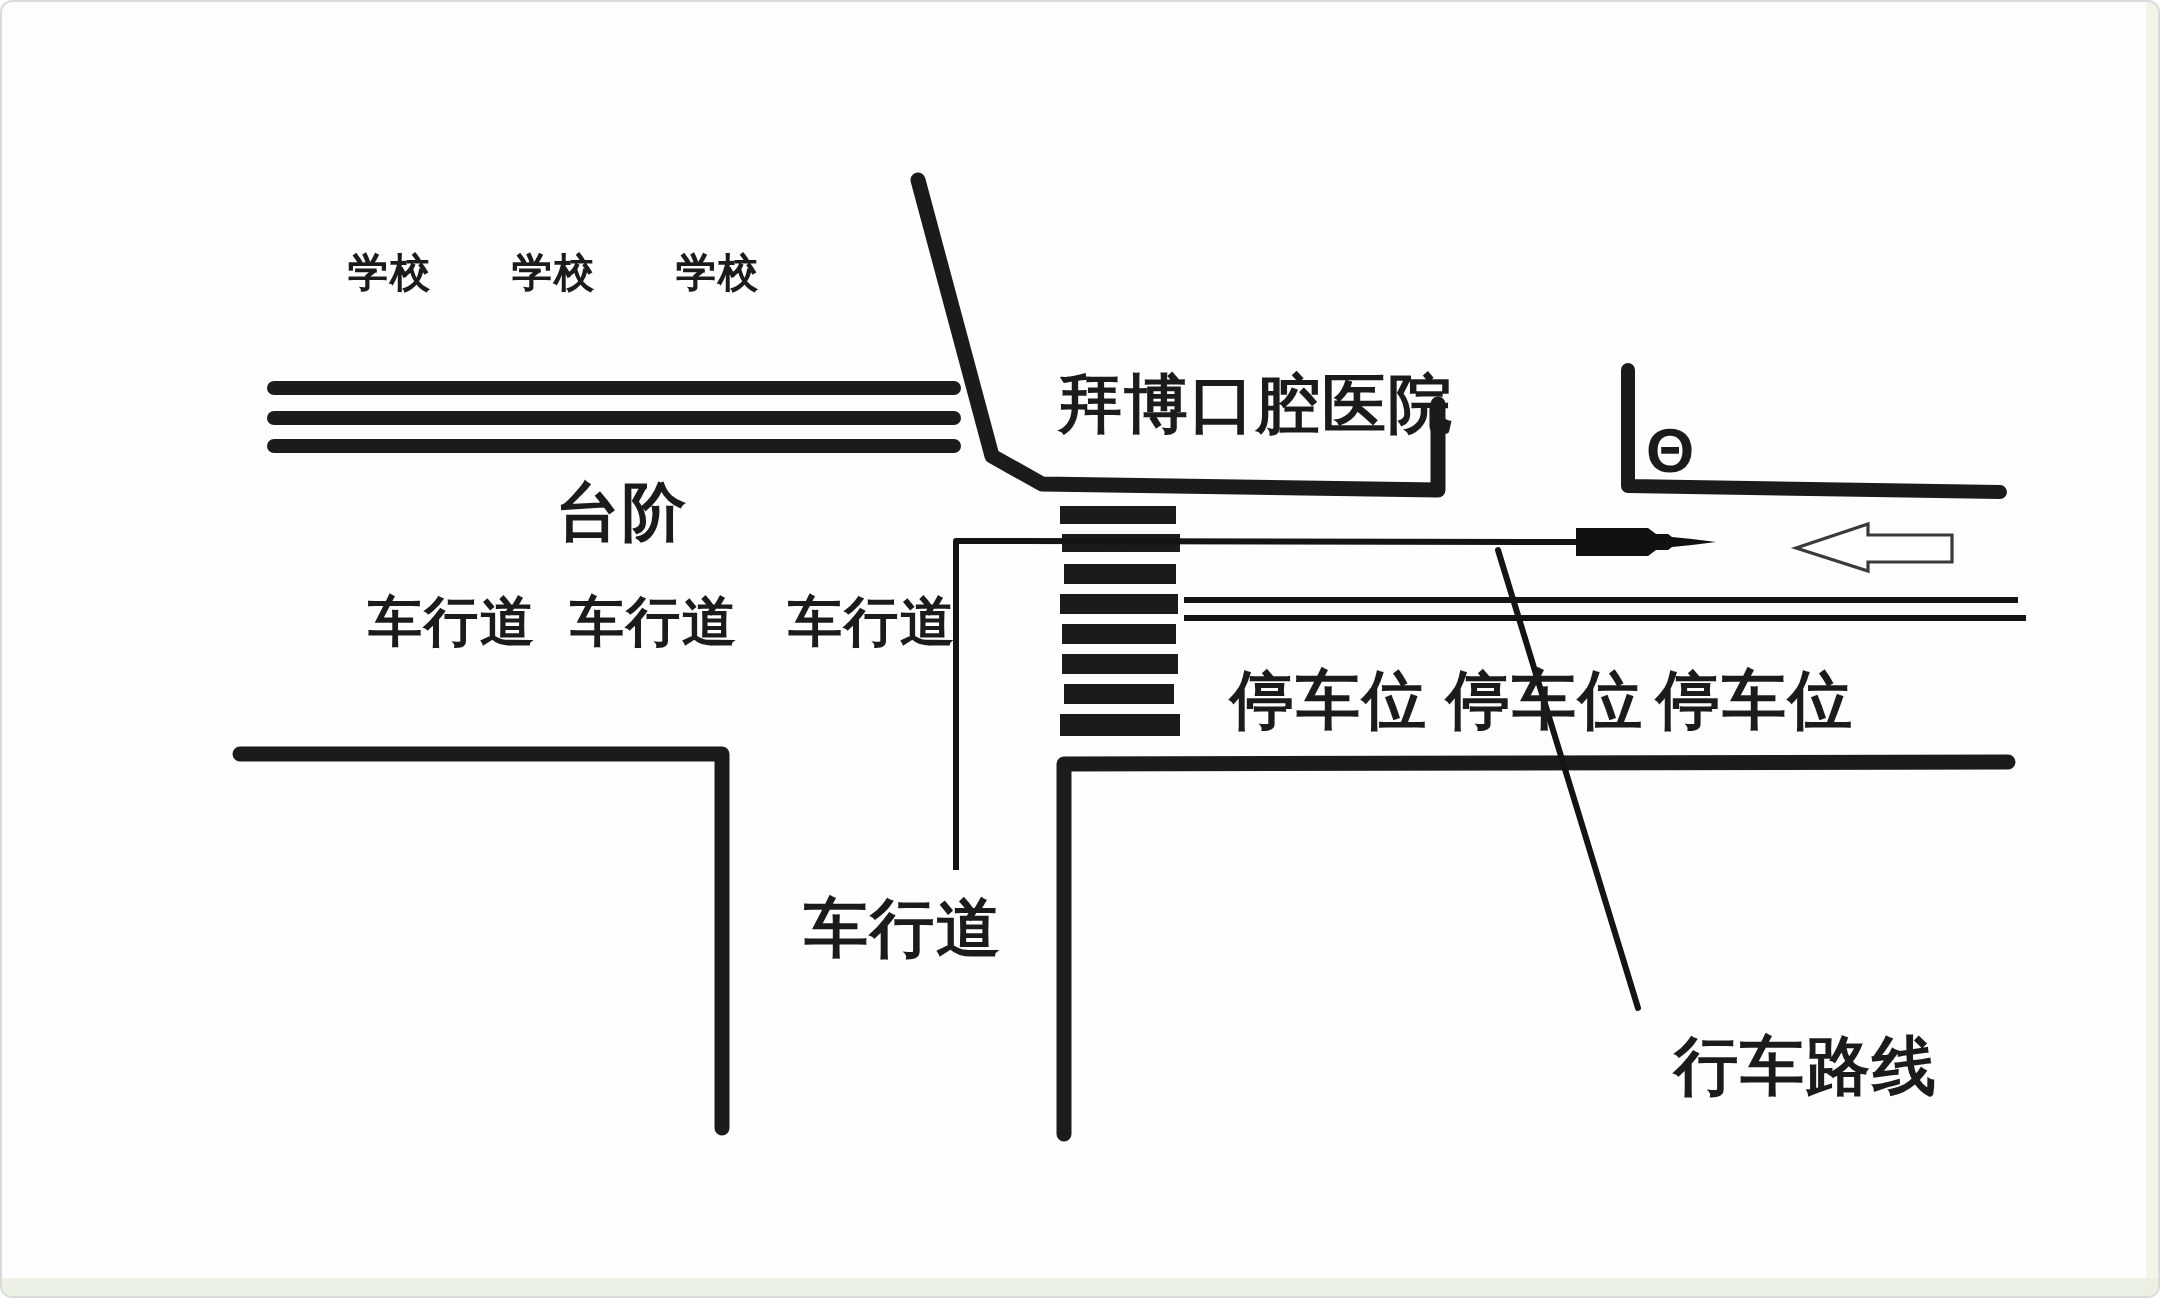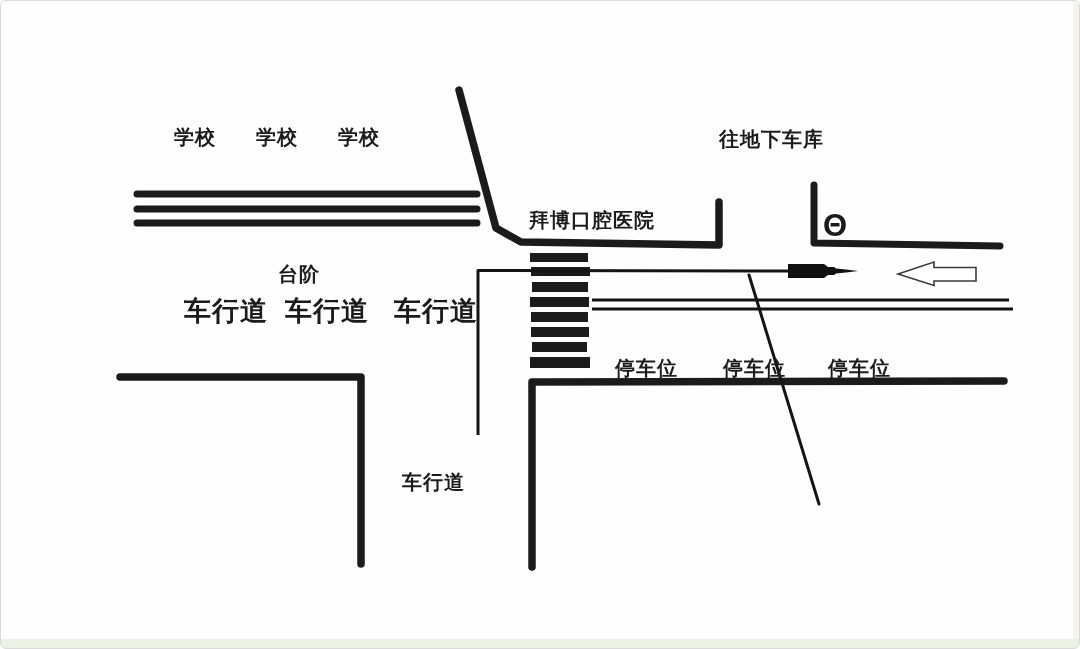--- a/index.html
+++ b/index.html
@@ -26,21 +26,21 @@
   }
   .lbl {
     position: absolute;
     color: #1b1b1b;
     font-weight: 700;
     white-space: nowrap;
     line-height: 1;
     letter-spacing: 1px;
   }
   .f29 { font-size: 20px; }
-  .f28 { font-size: 20px; margin-top: 24px; }
+  .f28 { font-size: 32px; }
   .f27 { font-size: 27px; }
   .f32 { font-size: 32px; }
   .theta {
     font-size: 31px;
     font-weight: 800;
     letter-spacing: 0;
   }
   .edge-band {
     position: absolute;
     pointer-events: none;
@@ -121,26 +121,26 @@
   <span class="lbl f29" style="left:337px; top:126px;">学校</span>
 
   <span class="lbl f28" style="left:277px; top:239px;">台阶</span>
 
   <span class="lbl f27" style="left:183px; top:297px;">车行道</span>
   <span class="lbl f27" style="left:284px; top:297px;">车行道</span>
   <span class="lbl f27" style="left:393px; top:297px;">车行道</span>
 
   <span class="lbl f28" style="left:528px; top:185px;">拜博口腔医院</span>
 
-  <span class="lbl f29" style="left:718px; top:128px;">往地下车库</span>
 
   <span class="lbl theta" style="left:822px; top:209px;">Θ</span>
 
   <span class="lbl f28" style="left:614px; top:333px;">停车位</span>
   <span class="lbl f28" style="left:722px; top:333px;">停车位</span>
   <span class="lbl f28" style="left:827px; top:333px;">停车位</span>
 
   <span class="lbl f28" style="left:401px; top:447px;">车行道</span>
 
+  <span class="lbl f32" style="left:836px; top:516px;">行车路线</span>
 
   <div class="edge-band" id="band-right"></div>
   <div class="edge-band" id="band-bottom"></div>
 </div>
 
 </body></html>

